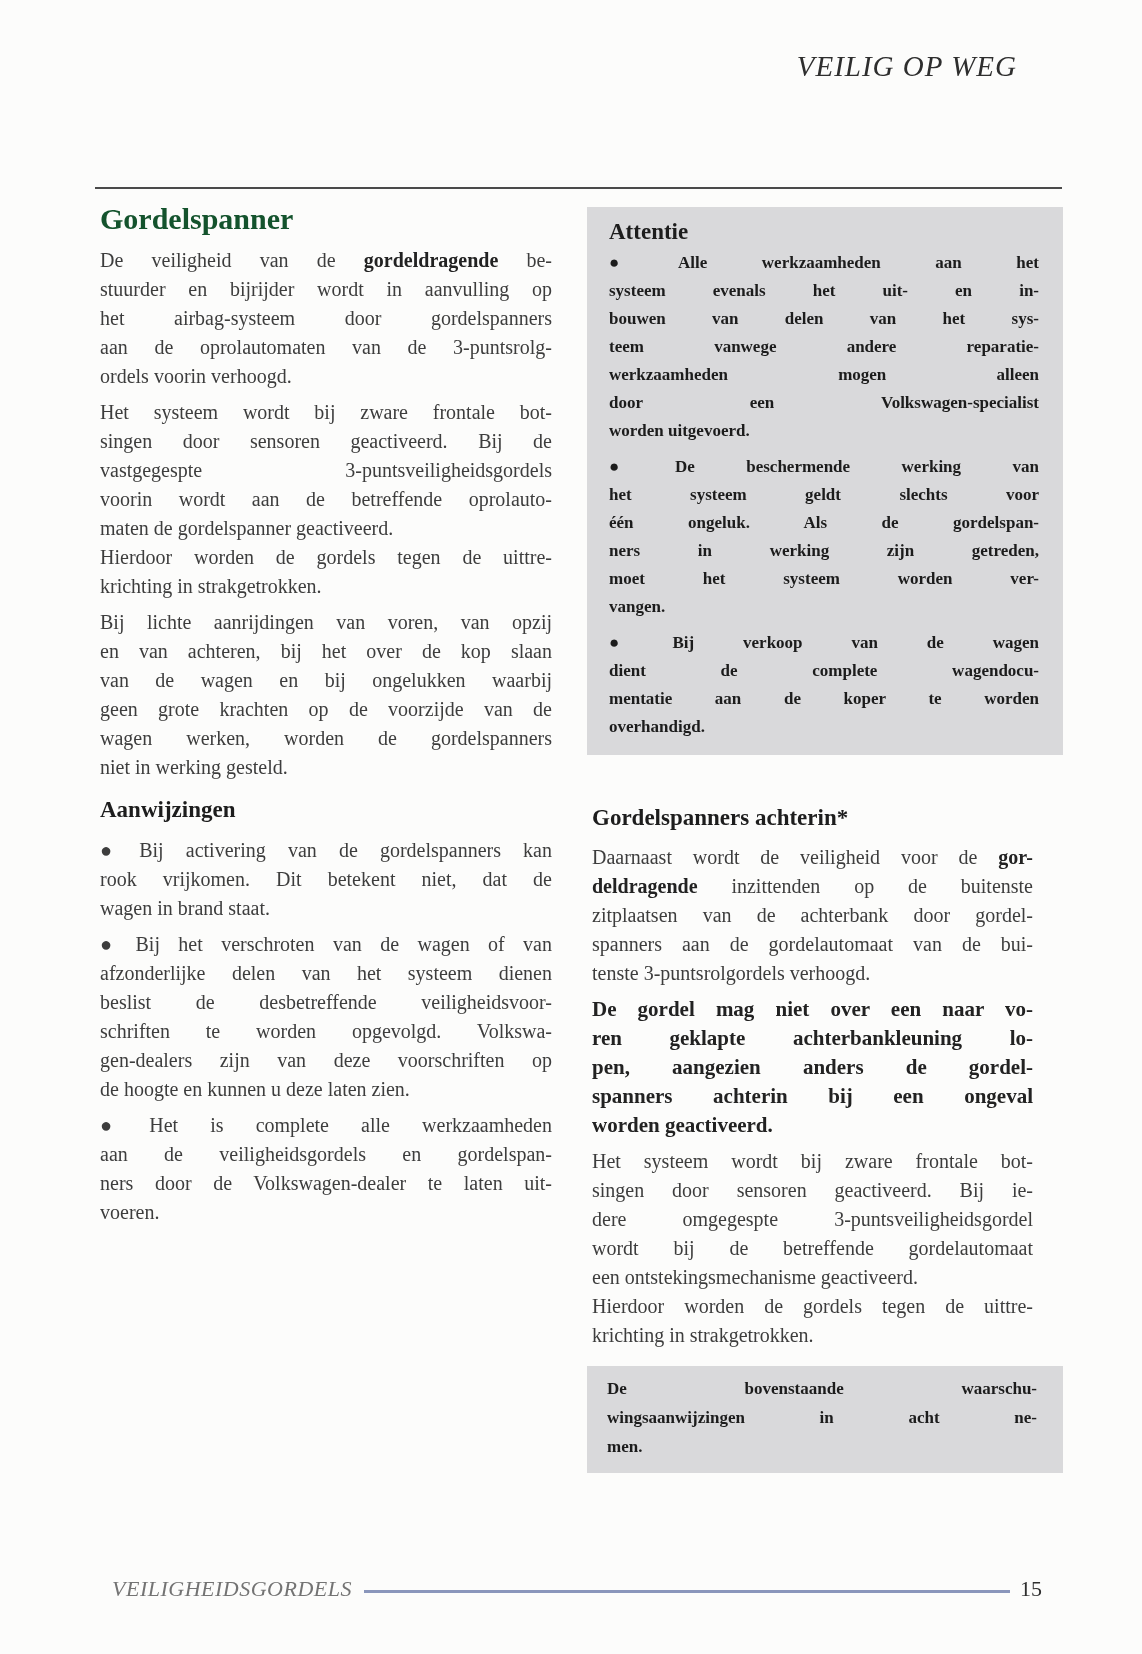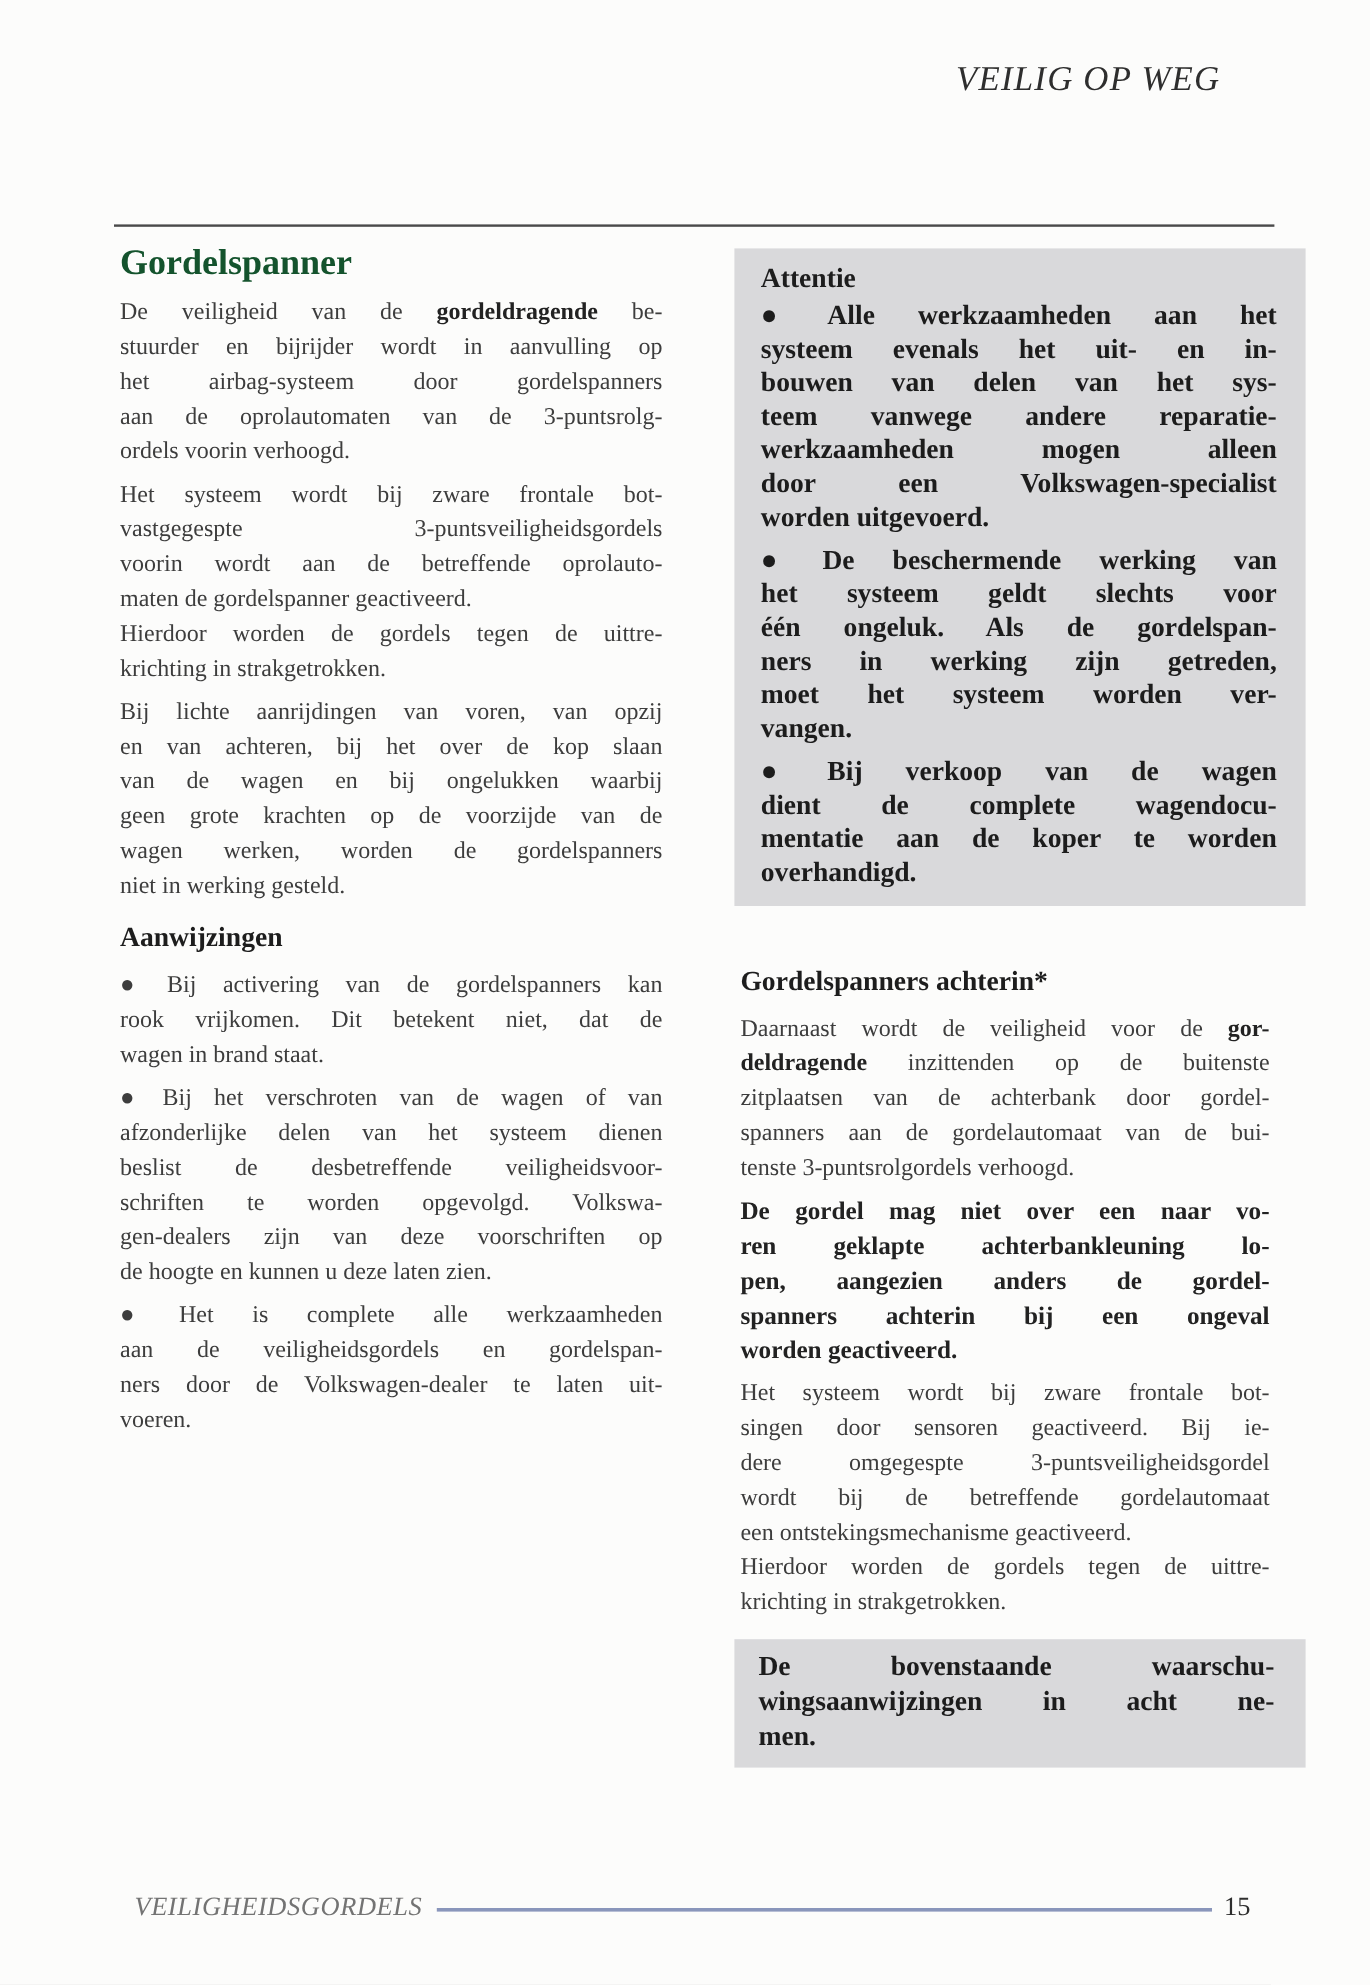--- a/index.html
+++ b/index.html
@@ -14,21 +14,21 @@
   }
   .header-title{
     position:absolute;top:50px;right:125px;
     font-style:italic;font-size:29px;letter-spacing:1px;color:#2e2e2e;
   }
   .top-rule{
     position:absolute;top:187px;left:95px;width:967px;height:2px;
     background:#4a4a4a;
   }
   .col-left{position:absolute;left:100px;top:202px;width:452px;}
-  .col-right{position:absolute;left:612px;top:207px;width:476px;}
+  .col-right{position:absolute;left:587px;top:207px;width:476px;}
 
   .blue-title{
     font-size:30px;line-height:34px;font-weight:700;
     color:#14532d;margin:0 0 10px 0;
   }
   .ln{text-align:justify;text-align-last:justify;}
   .ln.nj{text-align-last:left;}
   .b{font-weight:700;color:#222;}
 
   .para{font-size:20px;margin:0 0 7px 0;}
@@ -46,21 +46,21 @@
 
   .graybox{
     background:#d9d9db;
     padding:10px 24px 14px 22px;
     margin:0 0 48px 0;
   }
   .graybox .boxhead{
     font-size:23px;font-weight:700;line-height:30px;color:#1d1d1d;margin:0 0 2px 0;
   }
   .graybox .para{
-    font-size:23px;font-weight:700;margin:0 0 8px 0;
+    font-size:17px;font-weight:700;margin:0 0 8px 0;
   }
   .graybox .para:last-child{margin-bottom:0;}
   .graybox .ln{line-height:28px;color:#1c1c1c;}
   .graybox.warning{margin:16px 0 0 0;padding:8px 26px 12px 20px;}
   .graybox.warning .ln{line-height:29px;}
 
   .footer{
     position:absolute;left:112px;right:100px;top:1576px;
     display:flex;align-items:center;
   }
@@ -84,20 +84,21 @@
     <div id="left-blocks">
         <div class="para">
           <div class="ln"><span>De veiligheid van de </span><span class="b">gordeldragende</span><span> be-</span></div>
           <div class="ln"><span>stuurder en bijrijder wordt in aanvulling op</span></div>
           <div class="ln"><span>het airbag-systeem door gordelspanners</span></div>
           <div class="ln"><span>aan de oprolautomaten van de 3-puntsrolg-</span></div>
           <div class="ln nj"><span>ordels voorin verhoogd.</span></div>
         </div>
         <div class="para">
           <div class="ln"><span>Het systeem wordt bij zware frontale bot-</span></div>
+          <div class="ln"><span>singen door sensoren geactiveerd. Bij de</span></div>
           <div class="ln"><span>vastgegespte 3-puntsveiligheidsgordels</span></div>
           <div class="ln"><span>voorin wordt aan de betreffende oprolauto-</span></div>
           <div class="ln nj"><span>maten de gordelspanner geactiveerd.</span></div>
           <div class="ln"><span>Hierdoor worden de gordels tegen de uittre-</span></div>
           <div class="ln nj"><span>krichting in strakgetrokken.</span></div>
         </div>
         <div class="para">
           <div class="ln"><span>Bij lichte aanrijdingen van voren, van opzij</span></div>
           <div class="ln"><span>en van achteren, bij het over de kop slaan</span></div>
           <div class="ln"><span>van de wagen en bij ongelukken waarbij</span></div>

